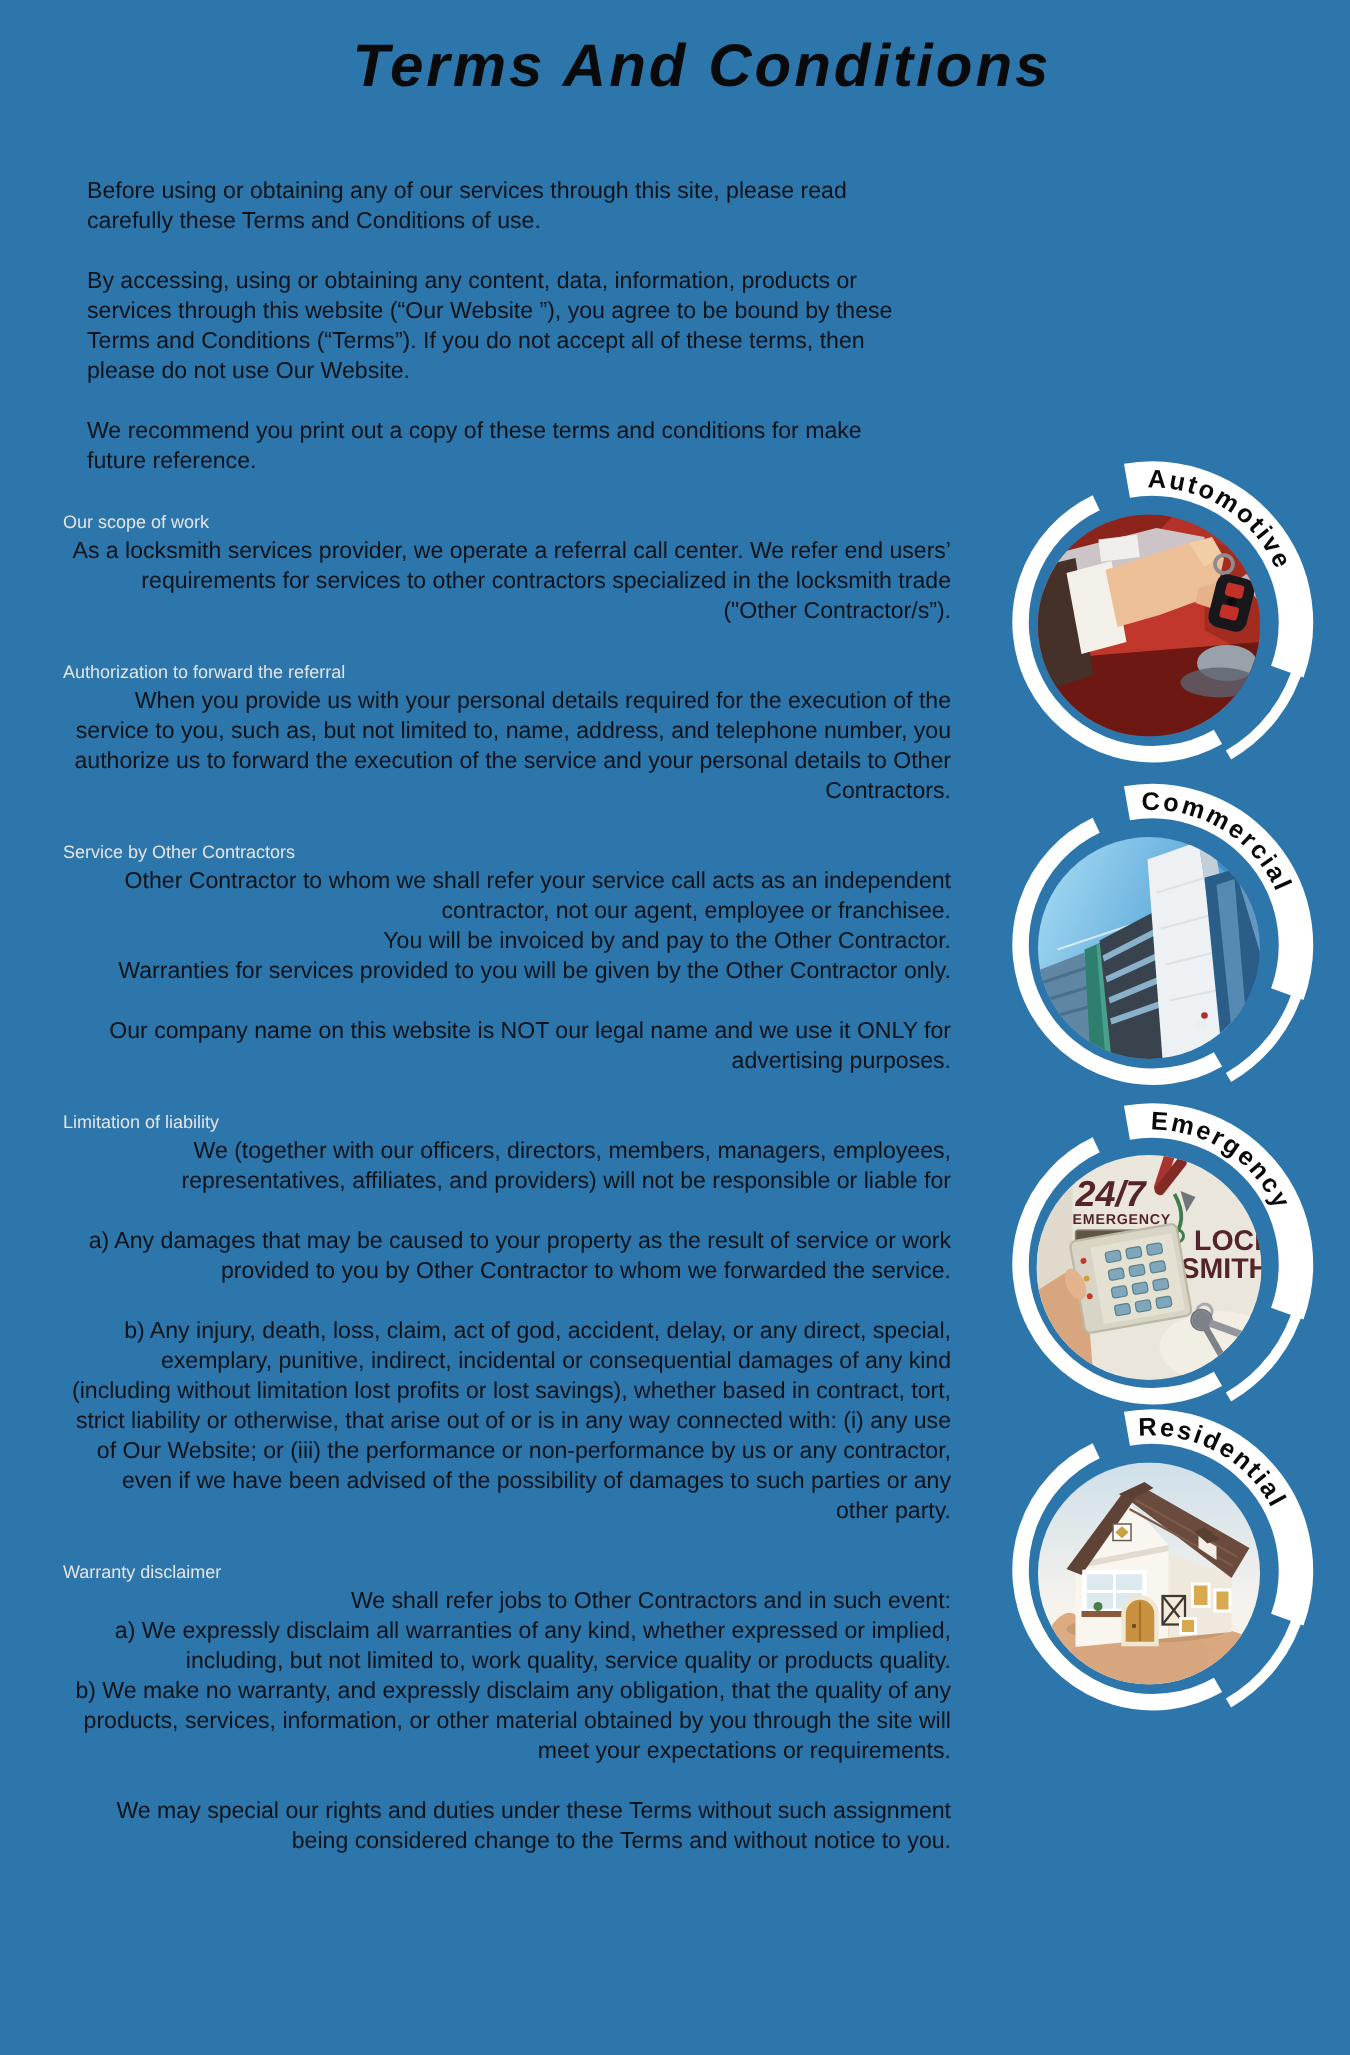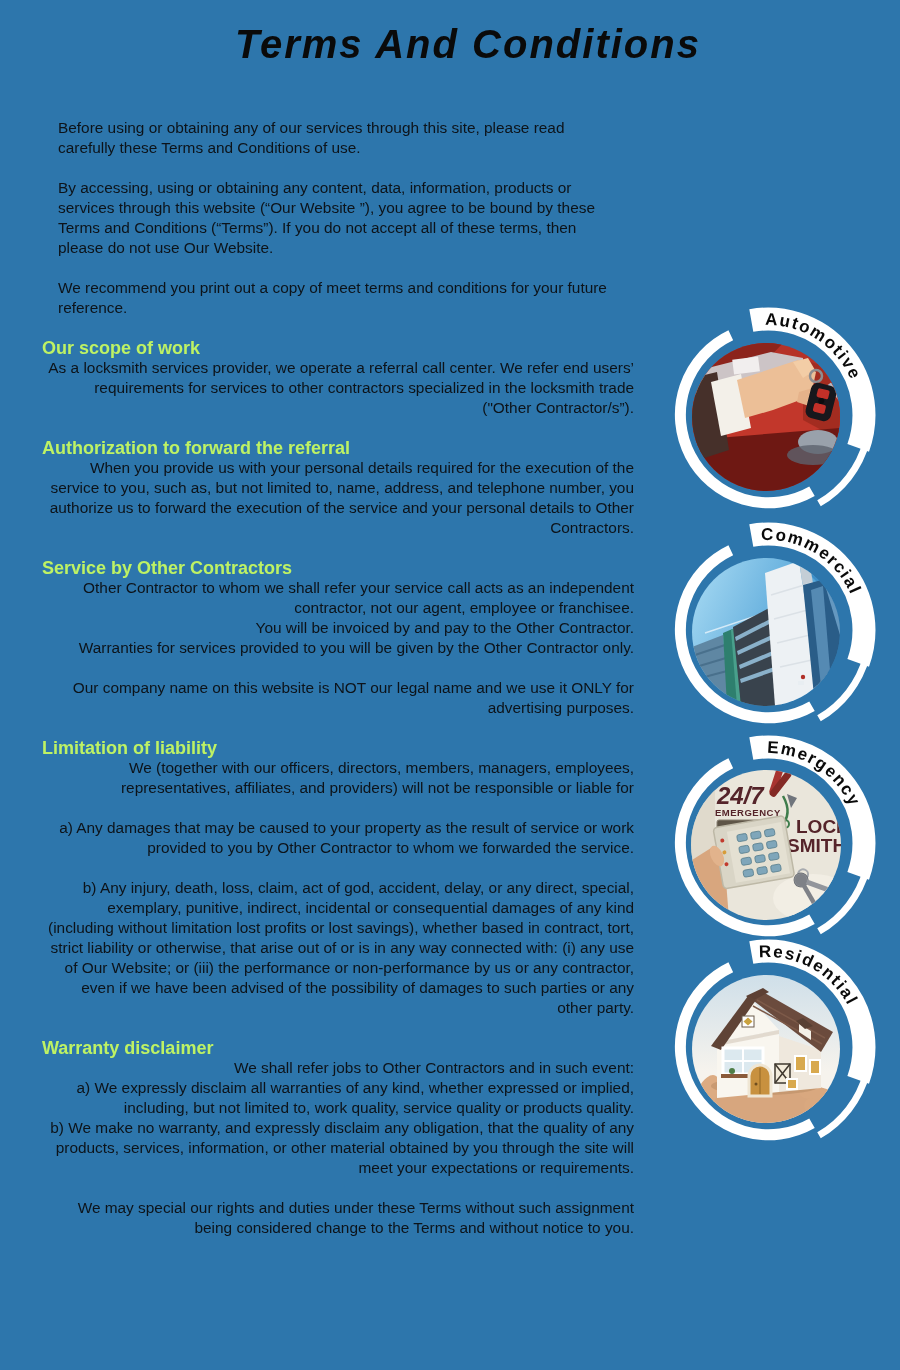--- a/index.html
+++ b/index.html
@@ -13,21 +13,21 @@
     font-style:italic;font-weight:700;font-size:40px;line-height:44px;
     letter-spacing:2px;color:#0a0a0a;
   }
   .content{
     position:absolute;left:42px;top:118px;width:592px;
     font-size:15.4px;line-height:20px;
   }
   .content p{margin:0 16px 20px;}
   .section{margin:0 0 20px;}
   .section h2{
-    margin:0;font-size:18px;line-height:20px;font-weight:700;color:#bef264;
+    margin:0;font-size:12px;line-height:20px;font-weight:400;color:#e5e5e5;
   }
   .section .body{white-space:pre-line;text-align:right;}
   .services{position:absolute;left:653px;top:300px;width:230px;height:862px;}
   .service{position:absolute;left:0;width:230px;height:230px;}
   .service:nth-child(1){top:0;}
   .service:nth-child(2){top:215px;}
   .service:nth-child(3){top:428px;}
   .service:nth-child(4){top:632px;}
   svg{display:block;}
   .arc-label{
@@ -37,21 +37,21 @@
   .photo-word{font-family:"Liberation Sans",sans-serif;font-weight:700;fill:#55242a;}
 </style>
 </head>
 <body>
 
 <div class="page-title">Terms And Conditions</div>
 
 <div class="content">
   <p>Before using or obtaining any of our services through this site, please read carefully these Terms and Conditions of use.</p>
   <p>By accessing, using or obtaining any content, data, information, products or services through this website (“Our Website ”), you agree to be bound by these Terms and Conditions (“Terms”). If you do not accept all of these terms, then please do not use Our Website.</p>
-  <p>We recommend you print out a copy of meet terms and conditions for your future reference.</p>
+  <p>We recommend you print out a copy of these terms and conditions for make future reference.</p>
 
   <div class="section">
     <h2>Our scope of work</h2>
     <div class="body">As a locksmith services provider, we operate a referral call center. We refer end users’ requirements for services to other contractors specialized in the locksmith trade ("Other Contractor/s”).</div>
   </div>
   <div class="section">
     <h2>Authorization to forward the referral</h2>
     <div class="body">When you provide us with your personal details required for the execution of the service to you, such as, but not limited to, name, address, and telephone number, you authorize us to forward the execution of the service and your personal details to Other Contractors.</div>
   </div>
   <div class="section">

